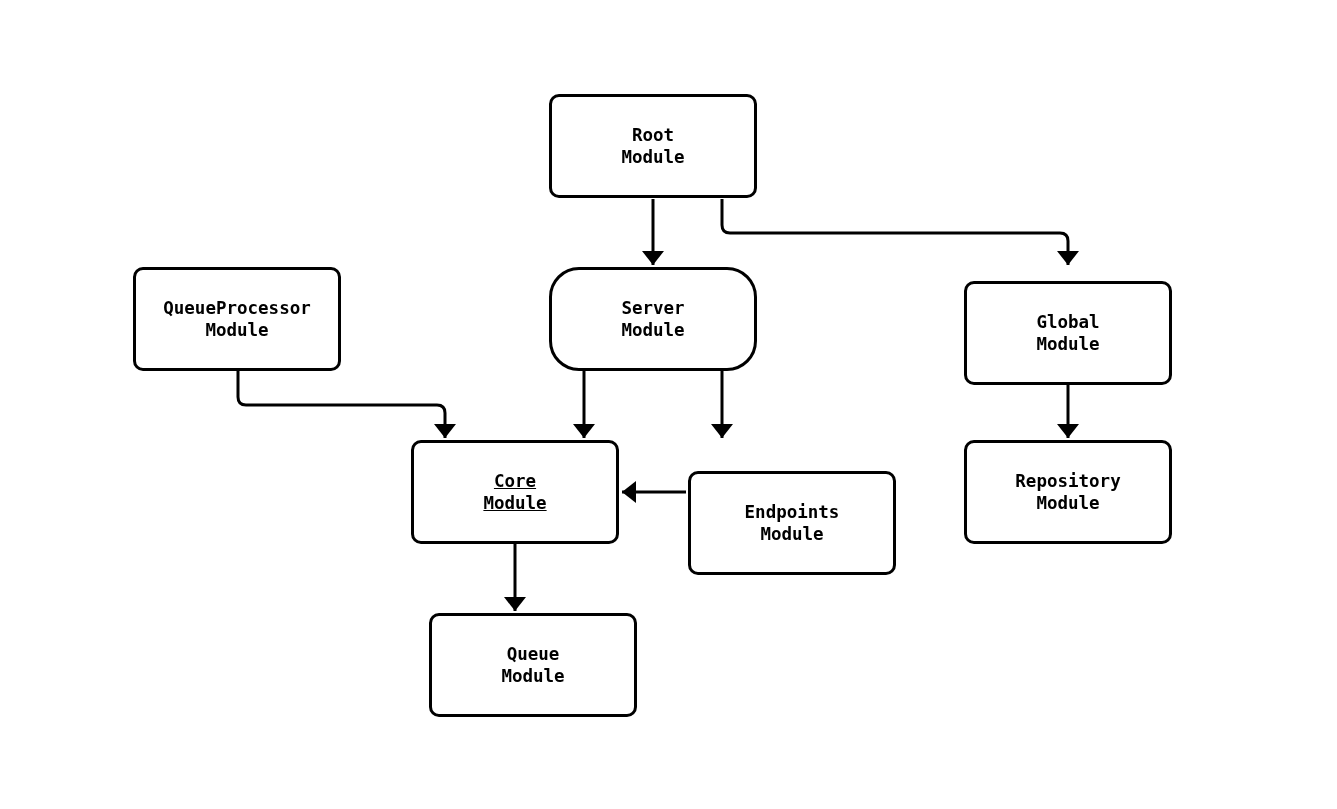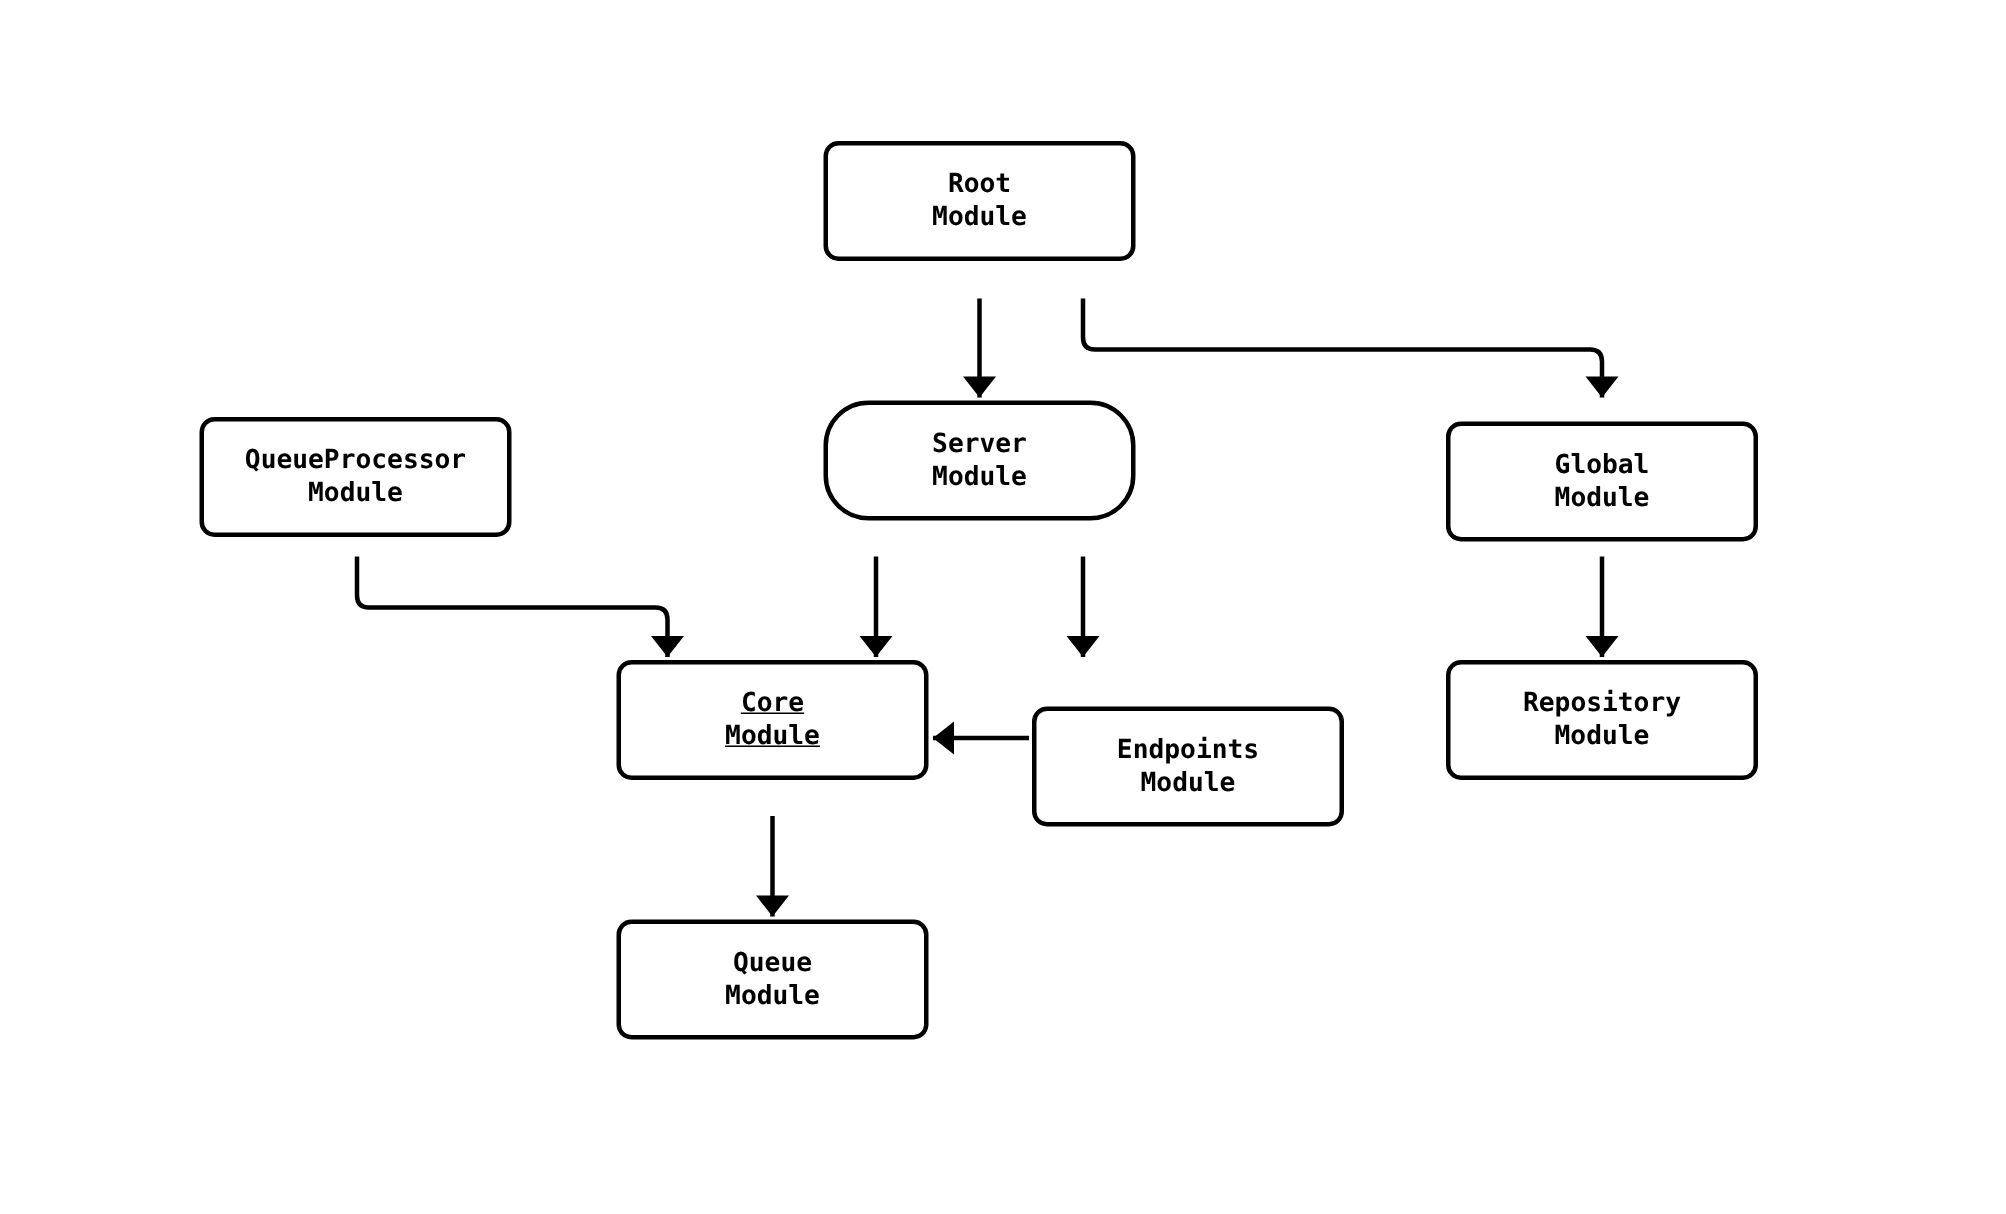--- a/index.html
+++ b/index.html
@@ -24,46 +24,46 @@
   }
   #edges-svg path.edge {
     fill: none;
     stroke: #000000;
     stroke-width: 3;
     stroke-linejoin: round;
   }
   .node {
     position: absolute;
     width: 208px;
-    height: 80px;
+    height: 104px;
     box-sizing: border-box;
     background: #ffffff;
     border: 3px solid #000000;
     border-radius: 10px;
     display: flex;
     align-items: center;
     justify-content: center;
   }
   .node .label {
     font-weight: bold;
     font-size: 17.5px;
     line-height: 22px;
     color: #000000;
     text-align: center;
     white-space: pre-line;
   }
   
   #node-root           { left: 549px; top:  94px; }
-  #node-queueprocessor { left: 133px; top: 278px; }
+  #node-queueprocessor { left: 133px; top: 267px; }
   #node-server         { left: 549px; top: 267px; border-radius: 30px; }
   #node-global         { left: 964px; top: 281px; }
   #node-core           { left: 411px; top: 440px; text-decoration: underline; }
   #node-endpoints      { left: 688px; top: 440px; margin-top: 31px; }
   #node-repository     { left: 964px; top: 440px; }
-  #node-queue          { left: 411px; top: 613px; }
+  #node-queue          { left: 429px; top: 613px; }
 </style>
 </head>
 <body>
 
 <div id="canvas">
 
   <svg id="edges-svg" viewBox="0 0 1337 809" xmlns="http://www.w3.org/2000/svg">
     <defs>
       <marker id="arrowhead" markerUnits="userSpaceOnUse" markerWidth="16" markerHeight="26" viewBox="0 0 16 26" refX="15" refY="13" orient="auto">
         <path d="M1,2 L15,13 L1,24 Z" fill="#000000"></path>

